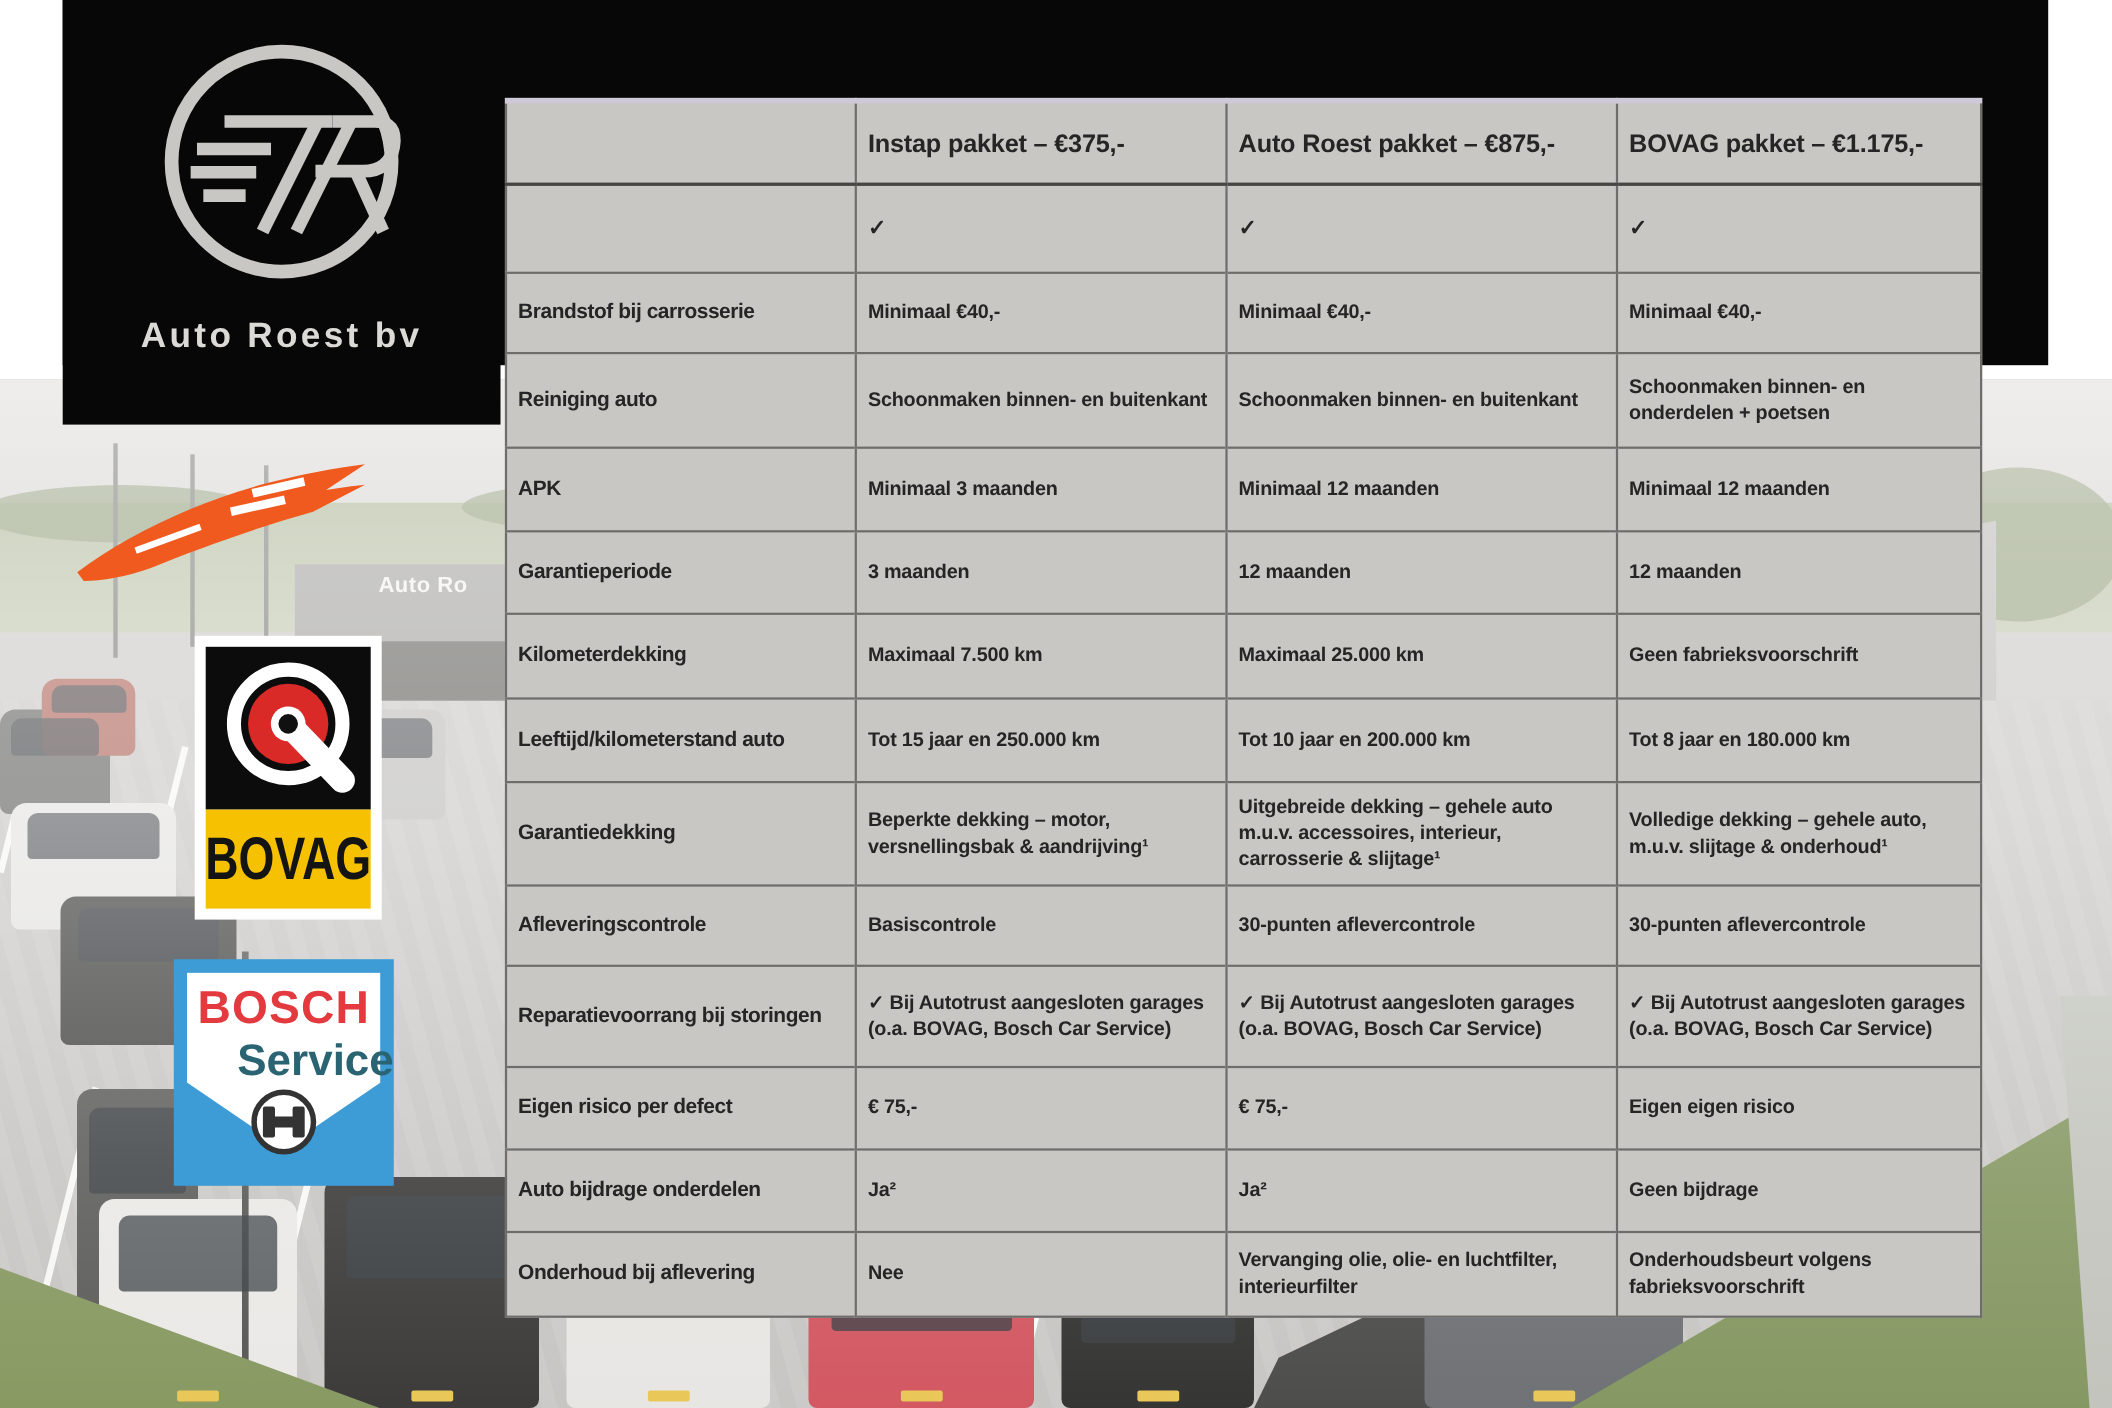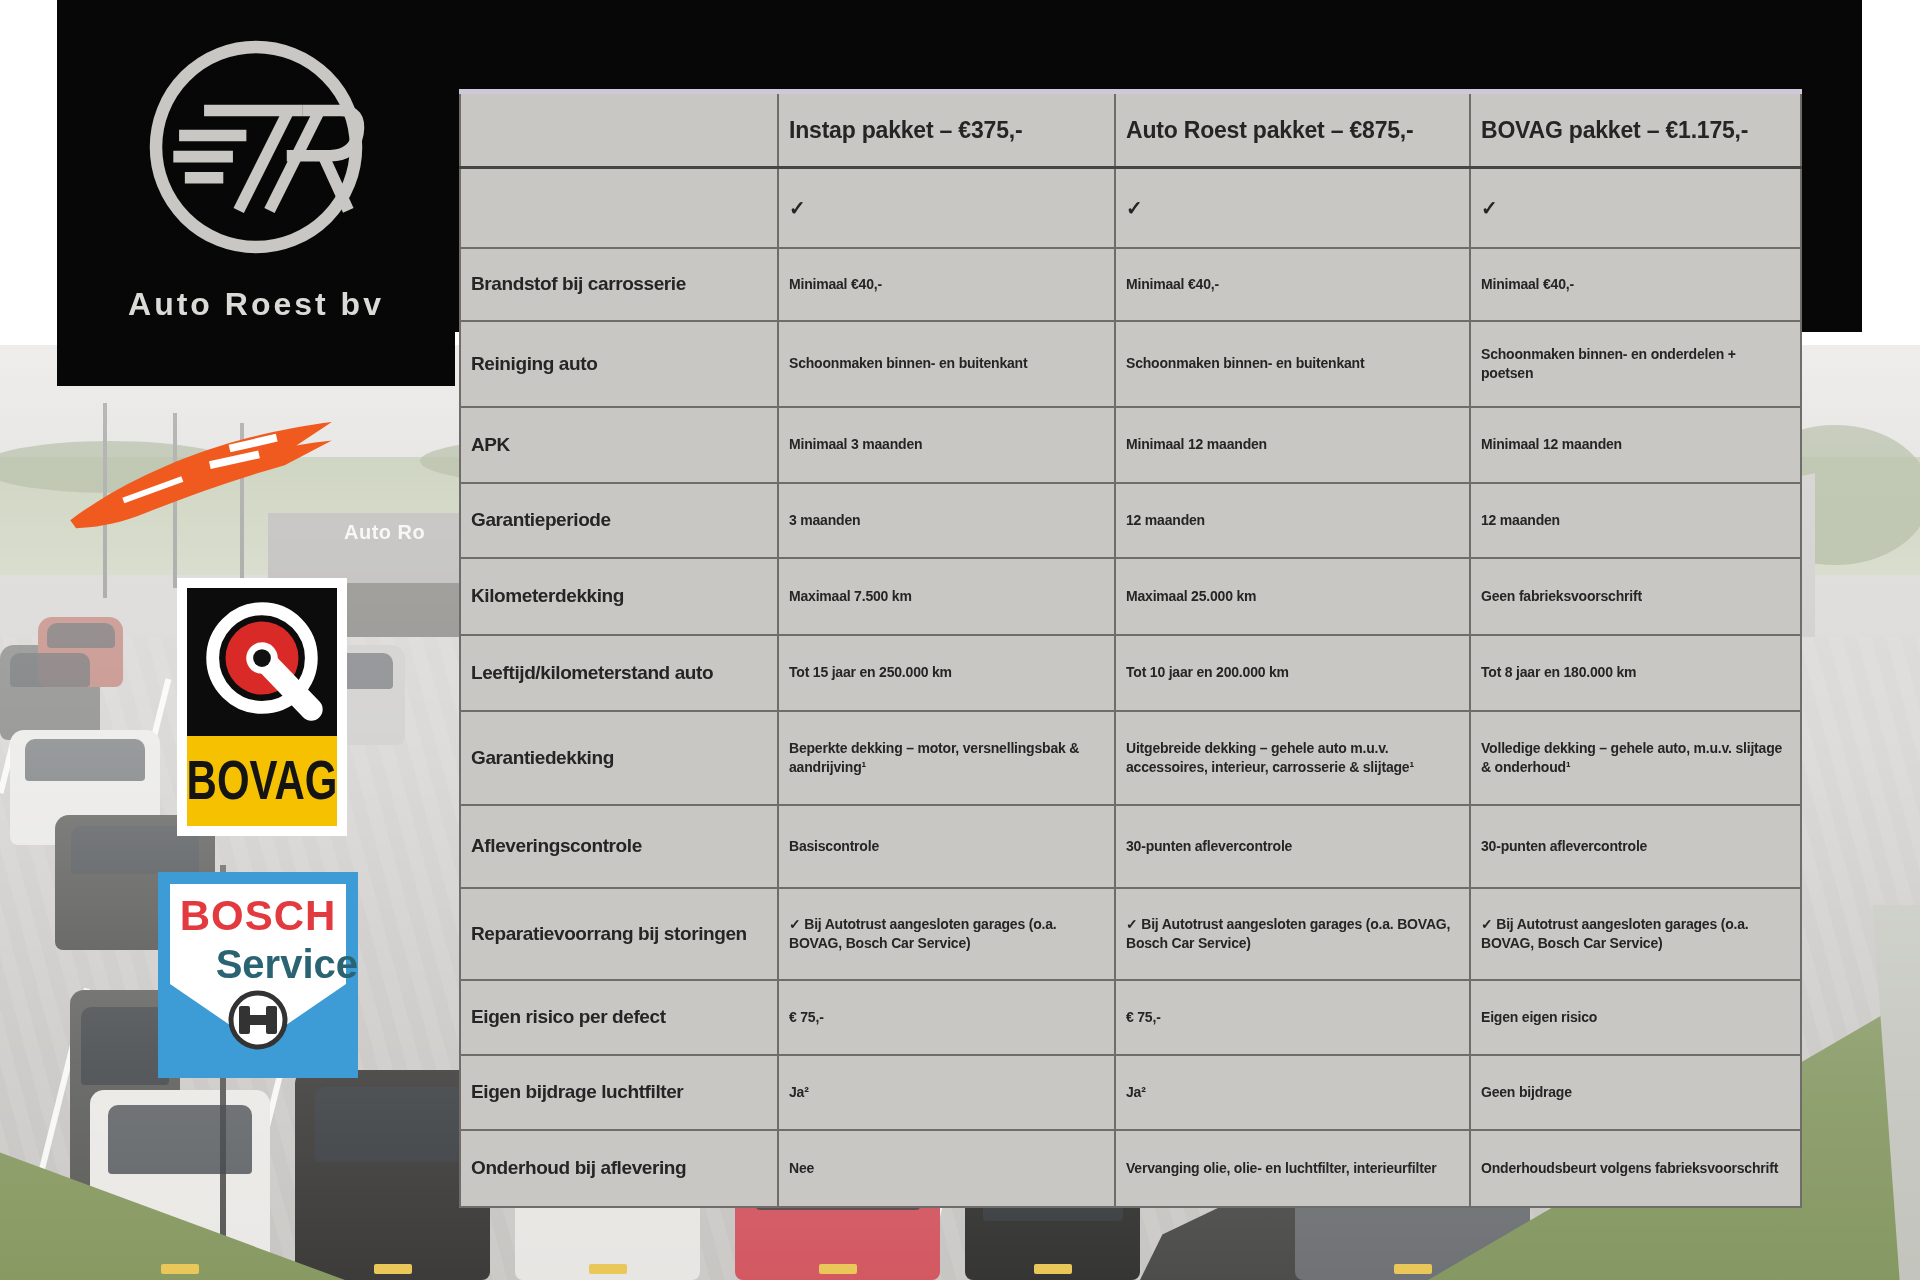--- a/index.html
+++ b/index.html
@@ -66,21 +66,21 @@
   .service-word{position:absolute;left:0;top:70px;width:200px;text-align:right;
                 font-size:40px;font-weight:700;color:#2a6472;}
   .armature{position:absolute;left:64px;top:112px;}
 
   
   .pkg{position:absolute;left:459px;top:89px;width:1341px;z-index:15;
        border-collapse:collapse;table-layout:fixed;background:#c8c7c4;
        border:2px solid #6e6d6a;border-top:5px solid #cfc8d8;}
   .pkg td{border-left:2px solid #6e6d6a;border-top:2px solid #6e6d6a;
           vertical-align:middle;padding:4px 12px 4px 10px;
-          font-weight:700;color:#252525;font-size:14px;line-height:1.32;letter-spacing:-.2px;}
+          font-weight:700;color:#252525;font-size:18px;line-height:1.32;letter-spacing:-.2px;}
   .pkg tr.hd td{border-top:none;border-bottom:3px solid #454543;font-size:23px;letter-spacing:-.2px;}
   .pkg td:first-child{border-left:none;}
   .pkg td.lbl{font-size:19px;letter-spacing:-.4px;}
   .pkg tr.ck td{font-size:20px;}
 </style>
 </head>
 <body>
 
 <div id="stage">
 
@@ -288,40 +288,40 @@
       <td>Tot 15 jaar en 250.000 km</td>
       <td>Tot 10 jaar en 200.000 km</td>
       <td>Tot 8 jaar en 180.000 km</td>
     </tr>
     <tr style="height:94px">
       <td class="lbl">Garantiedekking</td>
       <td>Beperkte dekking – motor, versnellingsbak &amp; aandrijving¹</td>
       <td>Uitgebreide dekking – gehele auto m.u.v. accessoires, interieur, carrosserie &amp; slijtage¹</td>
       <td>Volledige dekking – gehele auto, m.u.v. slijtage &amp; onderhoud¹</td>
     </tr>
-    <tr style="height:83px">
+    <tr style="height:73px">
       <td class="lbl">Afleveringscontrole</td>
       <td>Basiscontrole</td>
       <td>30-punten aflevercontrole</td>
       <td>30-punten aflevercontrole</td>
     </tr>
     <tr style="height:92px">
       <td class="lbl">Reparatievoorrang bij storingen</td>
       <td>✓ Bij Autotrust aangesloten garages (o.a. BOVAG, Bosch Car Service)</td>
       <td>✓ Bij Autotrust aangesloten garages (o.a. BOVAG, Bosch Car Service)</td>
       <td>✓ Bij Autotrust aangesloten garages (o.a. BOVAG, Bosch Car Service)</td>
     </tr>
     <tr style="height:75px">
       <td class="lbl">Eigen risico per defect</td>
       <td>€ 75,-</td>
       <td>€ 75,-</td>
       <td>Eigen eigen risico</td>
     </tr>
     <tr style="height:75px">
-      <td class="lbl">Eigen bijdrage luchtfilter</td>
+      <td class="lbl">Auto bijdrage onderdelen</td>
       <td>Ja²</td>
       <td>Ja²</td>
       <td>Geen bijdrage</td>
     </tr>
     <tr style="height:77px">
       <td class="lbl">Onderhoud bij aflevering</td>
       <td>Nee</td>
       <td>Vervanging olie, olie- en luchtfilter, interieurfilter</td>
       <td>Onderhoudsbeurt volgens fabrieksvoorschrift</td>
     </tr>

